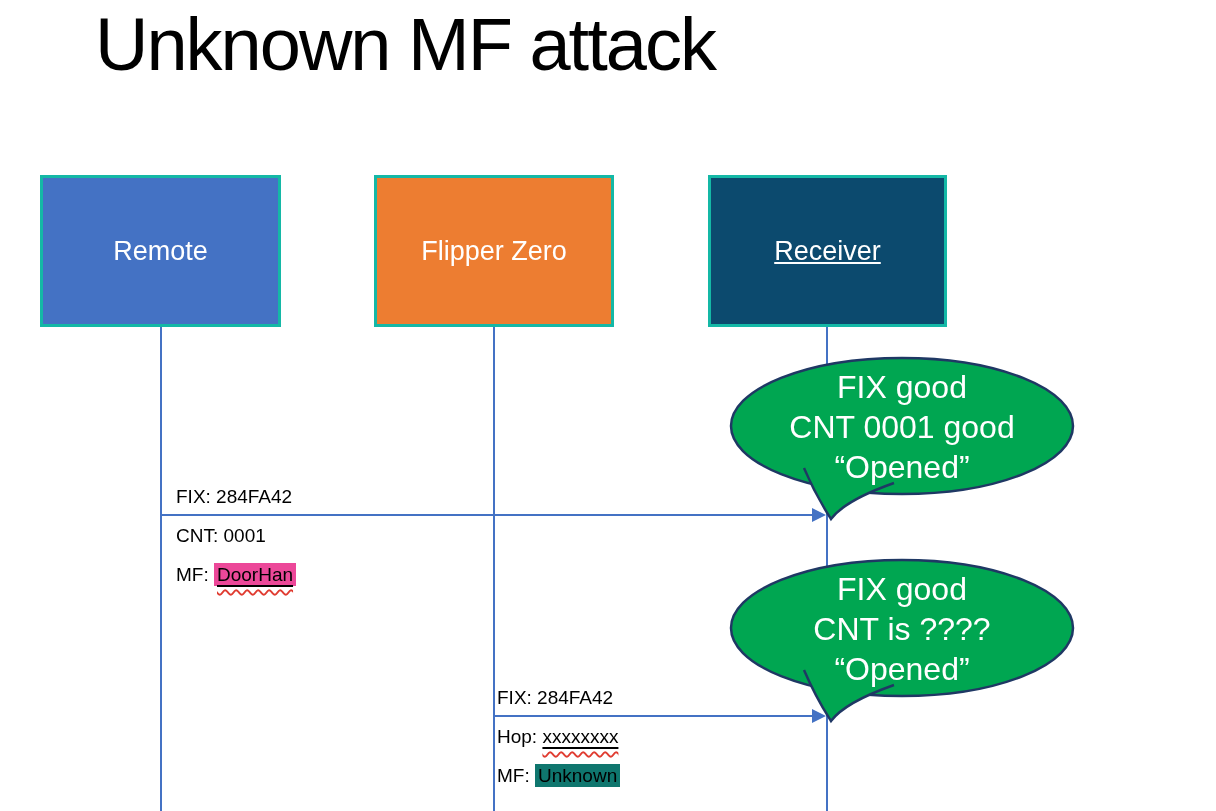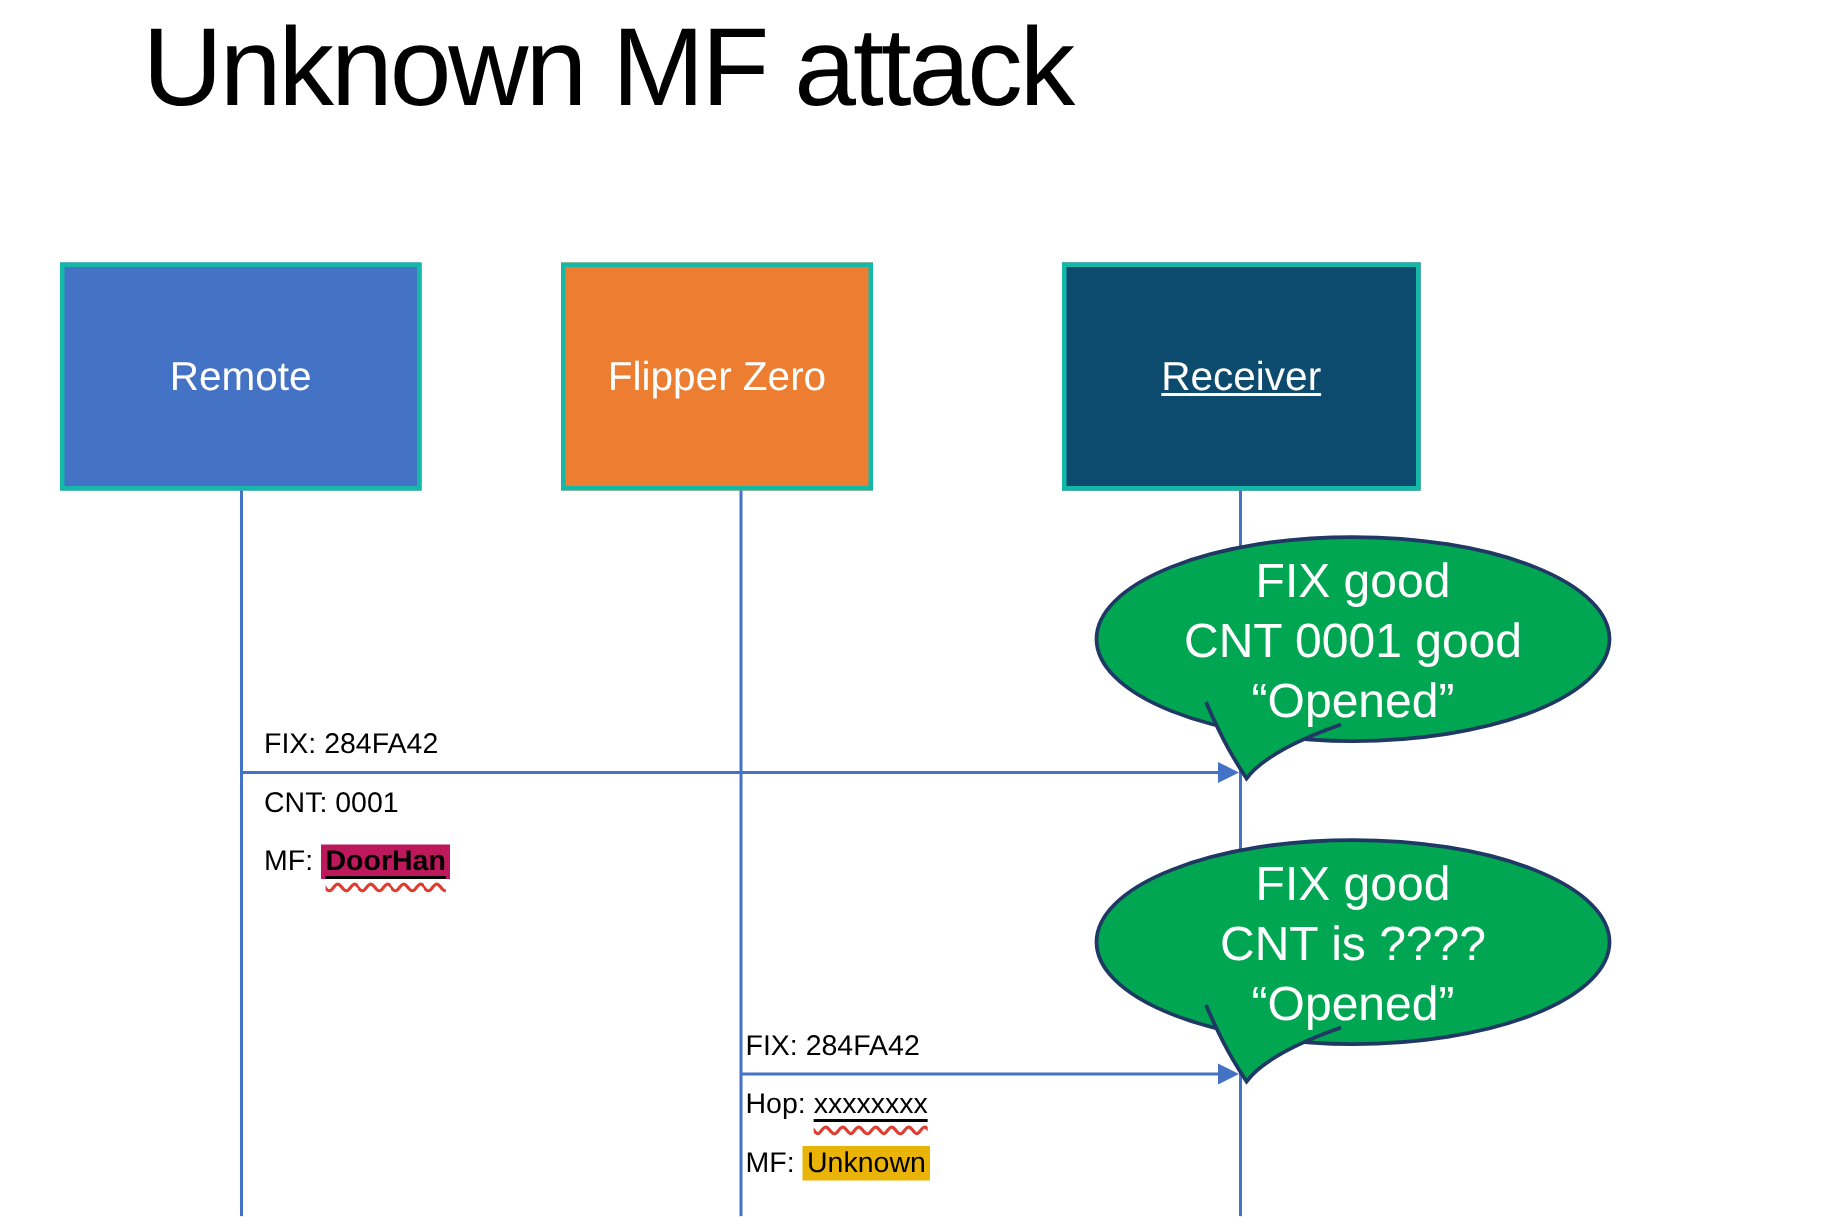--- a/index.html
+++ b/index.html
@@ -28,21 +28,21 @@
     top: 175px;
     height: 152px;
     border: 3px solid #14b8a6;
     display: flex;
     align-items: center;
     justify-content: center;
     color: #ffffff;
     font-size: 27px;
   }
   .actor-remote   { left: 40px;  width: 241px; }
-  .actor-flipper  { left: 374px; width: 208px; }
+  .actor-flipper  { left: 374px; width: 240px; }
   .actor-receiver { left: 708px; width: 239px; }
   .lifeline {
     position: absolute;
     top: 327px;
     width: 2px;
     height: 484px;
   }
   .lifeline-remote   { left: 160px; }
   .lifeline-flipper  { left: 493px; }
   .lifeline-receiver { left: 826px; }
@@ -119,27 +119,27 @@
 
   <div class="arrow-line arrow-line-1" style="background: rgb(68, 114, 196);"></div>
   <div class="arrow-head arrow-head-1"></div>
 
   <div class="arrow-line arrow-line-2" style="background: rgb(68, 114, 196);"></div>
   <div class="arrow-head arrow-head-2"></div>
 
   <div class="msg msg-1">
     <div>FIX: 284FA42</div>
     <div>CNT: 0001</div>
-    <div><span>MF: </span><span class="hl wavy" style="background: #be185d; font-weight: bold;"><span class="u">DoorHan</span></span></div>
+    <div><span>MF: </span><span class="hl wavy" style="background: #ec4899;"><span class="u">DoorHan</span></span></div>
   </div>
 
   <div class="msg msg-2">
     <div>FIX: 284FA42</div>
     <div><span>Hop: </span><span class="wavy"><span class="u">xxxxxxxx</span></span></div>
-    <div><span>MF: </span><span class="hl" style="background: #eab308;">Unknown</span></div>
+    <div><span>MF: </span><span class="hl" style="background: #0f766e;">Unknown</span></div>
   </div>
 
   <svg class="bubble-svg bubble-svg-1" viewBox="0 0 364 178" xmlns="http://www.w3.org/2000/svg">
     <ellipse cx="184" cy="76" rx="171" ry="68" style="fill: rgb(0, 166, 81);"></ellipse>
     <path d="M 86 118 C 98 146 106 158 113 169 C 122 157 142 145 176 133" style="fill: rgb(0, 166, 81);"></path>
   </svg>
   <div class="bubble-text bubble-text-1">
     <div>FIX good</div>
     <div>CNT 0001 good</div>
     <div>“Opened”</div>

